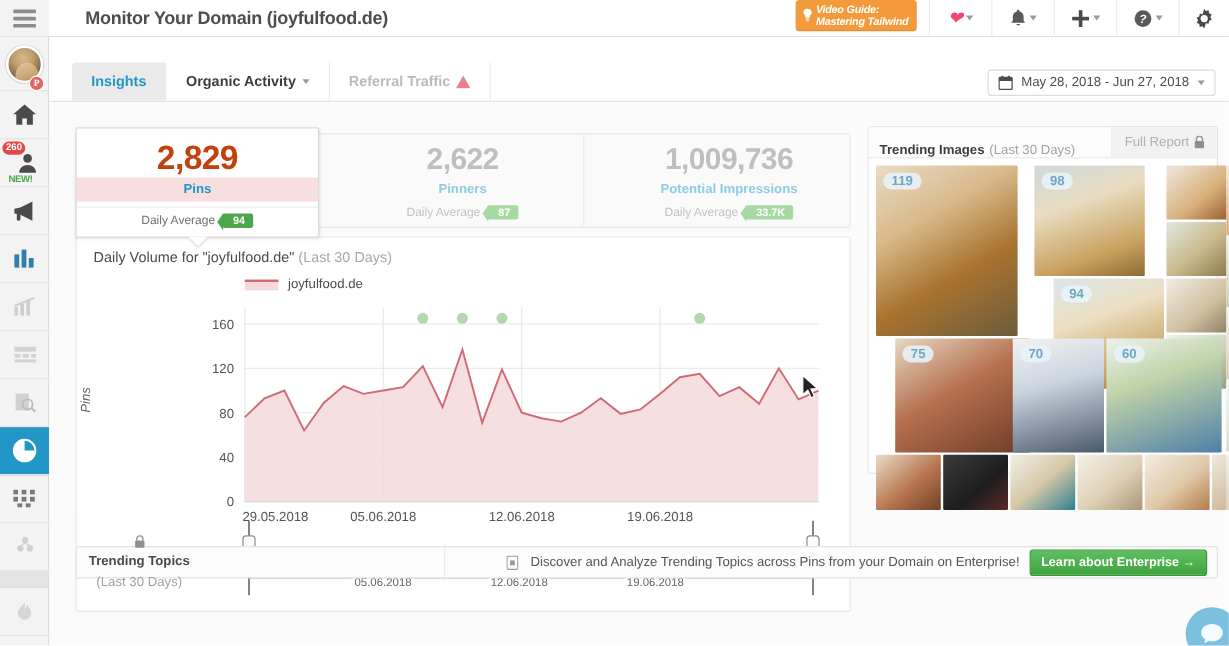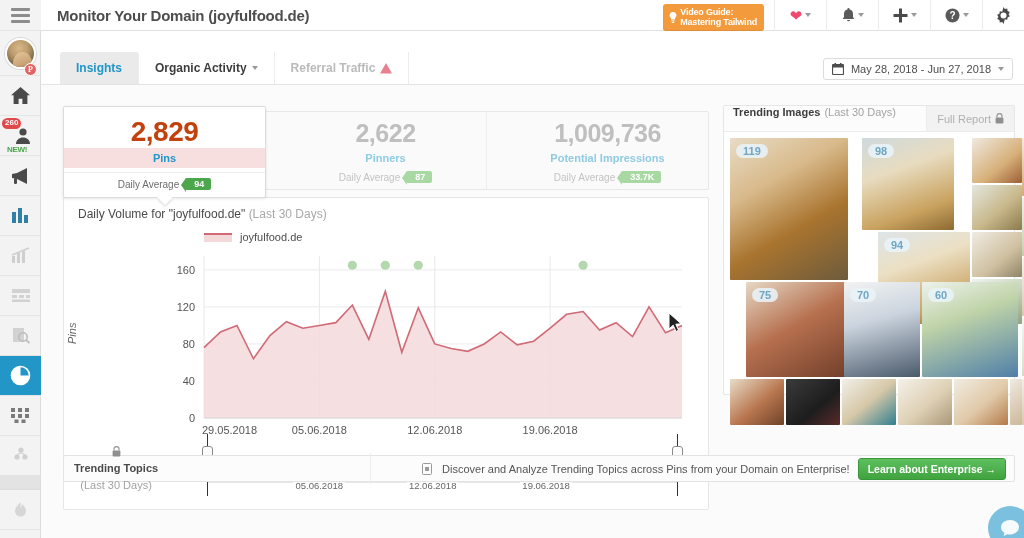--- a/index.html
+++ b/index.html
@@ -70,24 +70,24 @@
     color:#4aa64a; font-size:8px; font-weight:bold; letter-spacing:-.3px;
   }
 
   
   .topbar {
     position:absolute; left:41px; top:0; width:983px; height:31px;
     background:#fff; border-bottom:1px solid #e0e0e0;
     display:flex; align-items:center;
   }
   .page-title {
-    margin-left: 16px; font-size: 15px; font-weight: bold; color:#4d4d4d;
+    margin-left: 30px; font-size: 15px; font-weight: bold; color:#4d4d4d;
     letter-spacing:-.2px;
   }
-  .topbar-right { margin-left:auto; display:flex; align-items:flex-end; height:31px; }
+  .topbar-right { margin-left:auto; display:flex; align-items:flex-start; height:31px;font-style:italic; }
   .video-guide {
     background:#f29a3c; color:#fff; border-radius:3px;
     padding:3px 7px 3px 6px; line-height:1.12;
     font-size:9px; font-weight:bold; letter-spacing:-.2px;
     display:flex; align-items:center; gap:3px; margin-right:10px;
     box-shadow: inset 0 -1px 0 rgba(0,0,0,.08);
   }
   .vg-txt span { display:block; }
   .topbar-item {
     width:52px; height:31px; display:flex; align-items:center; justify-content:center;
@@ -176,21 +176,21 @@
   }
   .nav-handle::after{ content:''; position:absolute; left:3px; top:9px; width:4px;height:5px; background:#4d4d4d; border-radius:1px;}
   .nav-stem { position:absolute; top:-20px; width:1px; height:62px; background:#333; }
 
   
   .imgpanel {
     position:absolute; left:682px; top:20px; width:292px; height:290px;
     background:#fff; border:1px solid #e6e6e6; border-radius:2px;
   }
   .imgpanel-head { height:26px; display:flex; align-items:stretch; border-bottom:1px solid #ececec; background:#fcfcfc;}
-  .ip-title { display:flex; align-items:flex-start; padding:0 9px; font-size:11px; font-weight:bold; color:#3d3d3d; flex:1; }
+  .ip-title { display:flex; align-items:flex-end; padding:0 9px; font-size:11px; font-weight:bold; color:#3d3d3d; flex:1; }
   .ip-title .muted{ color:#a2a2a2; font-weight:normal; margin-left:4px;}
   .ip-full { display:flex; align-items:center; gap:4px; padding:0 10px; font-size:11px; color:#b0b0b0; border-left:1px solid #ececec; background:#f2f2f2;}
   .grid { position:absolute; left:6px; top:32px; width:280px; }
   .ph { position:absolute; border-radius:1px; overflow:hidden; background:#ddd; }
   .badge {
     position:absolute; left:6px; top:6px; background:rgba(232,242,248,.88);
     color:#6fa6c4; font-size:11px; font-weight:bold;
     border-radius:10px; padding:1px 7px; z-index:2;
   }
 

